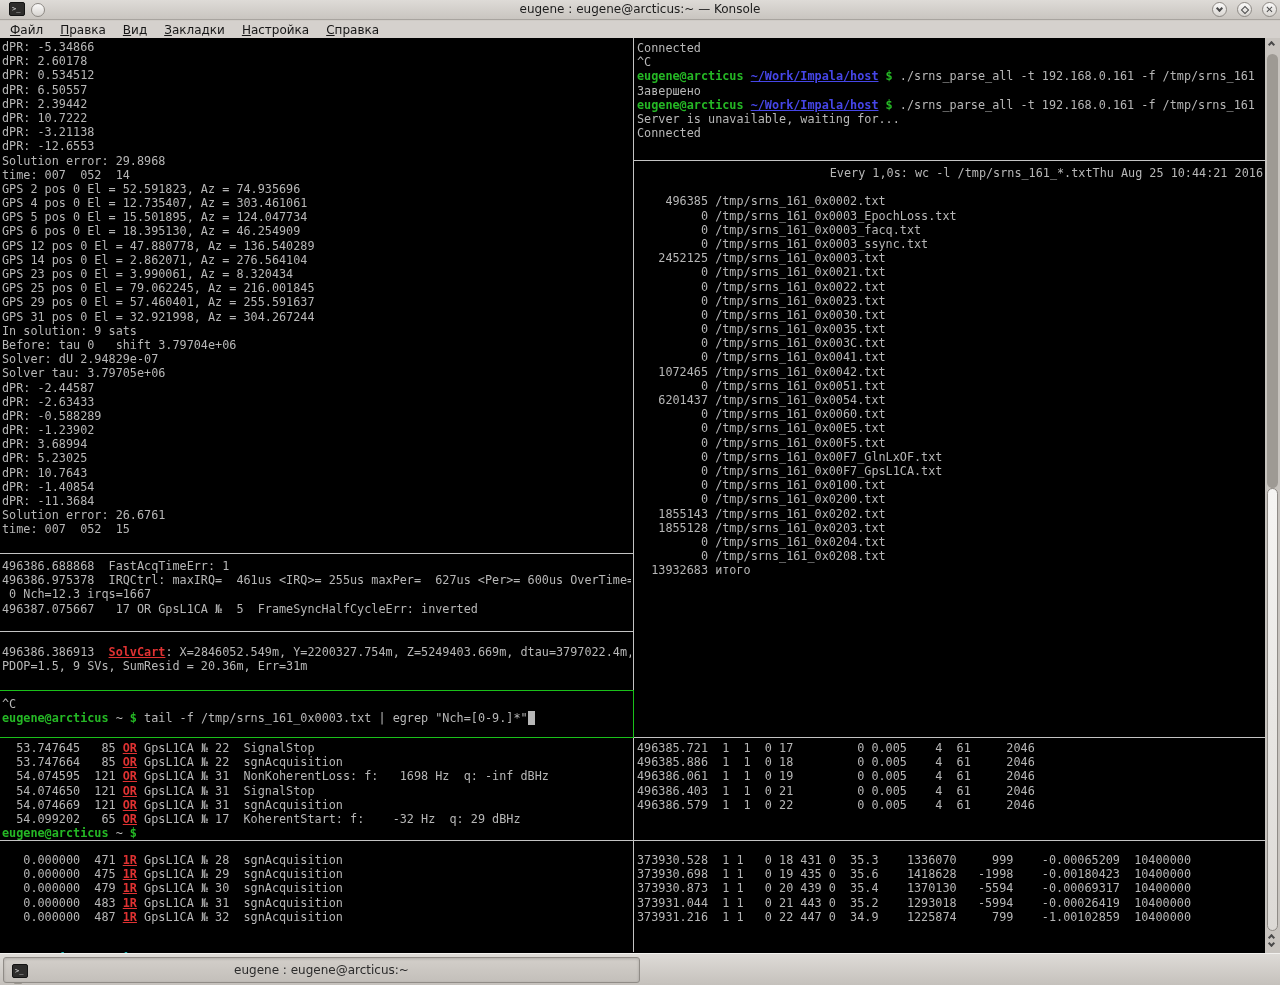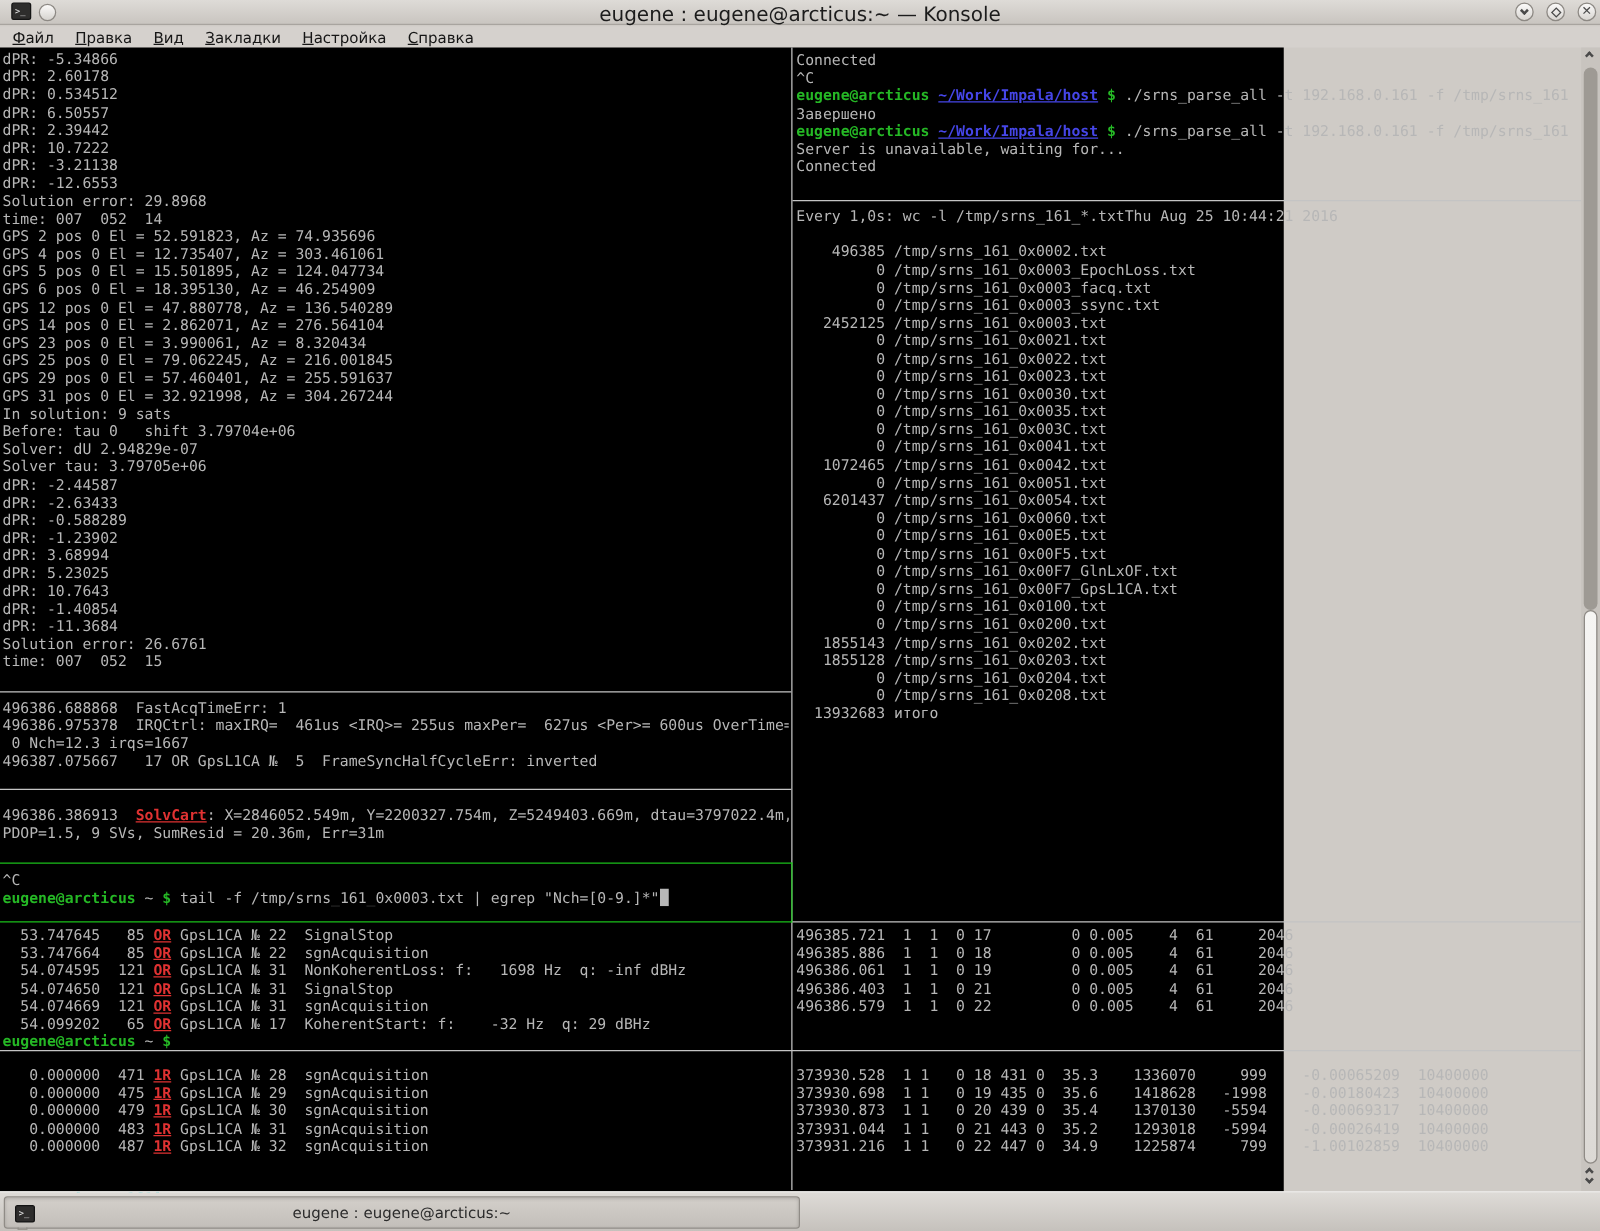--- a/index.html
+++ b/index.html
@@ -4,21 +4,21 @@
 <style>
   * { box-sizing: border-box; }
   body { margin: 0; background: #555; }
   .screen { position: relative; width: 1280px; height: 985px; overflow: hidden;
             background: #cfcbc6; font-family: "DejaVu Sans", sans-serif; }
 
   
   .titlebar { position: absolute; left: 0; top: 0; width: 1280px; height: 20px;
               background: linear-gradient(#dedbd7, #c9c5c0); border-bottom: 1px solid #a8a49f; }
   .win-title { position: absolute; left: 0; right: 0; top: 2px; text-align: center;
-               font-size: 16px; color: #1c1c1c; }
+               font-size: 12px; color: #1c1c1c; }
   .app-icon { position: absolute; left: 9px; top: 2px; width: 16px; height: 14px;
               background: #2e2d2c; border-radius: 2px; border: 1px solid #141414;
               color: #e8e8e8; font-family: "DejaVu Sans Mono", monospace; font-size: 7px;
               line-height: 12px; text-align: left; padding-left: 2px; }
   .pin-btn { position: absolute; left: 31px; top: 3px; width: 14px; height: 14px; border-radius: 50%;
              background: linear-gradient(#fbfaf9, #d6d3cf); border: 1px solid #8d8984; }
   .win-btn { position: absolute; top: 2px; width: 15px; height: 15px; border-radius: 50%;
              background: linear-gradient(#fbfaf9, #d8d5d1); border: 1px solid #8d8984;
              display: flex; align-items: center; justify-content: center; color: #4a4a4a; }
   .chev { width: 5px; height: 5px; border-left: 2px solid #4a4a4a; border-top: 2px solid #4a4a4a; }
@@ -26,35 +26,35 @@
   .chev-down { transform: rotate(225deg); margin-top: -2px; }
   .diamond { width: 6px; height: 6px; border: 1.5px solid #4a4a4a; transform: rotate(45deg); }
   .x-glyph { font-size: 10px; line-height: 10px; color: #4a4a4a; }
 
   .menubar { position: absolute; left: 0; top: 21px; width: 1280px; height: 17px;
              background: #d5d1cd; display: flex; align-items: center; gap: 17px;
              padding-left: 10px; font-size: 12px; color: #161616; }
   .menu-item u { text-decoration: underline; }
 
   
-  .terminal { position: absolute; left: 0; top: 38px; width: 1027px; height: 915px;
+  .terminal { position: absolute; left: 0; top: 38px; width: 1265px; height: 915px;
               background: #000; font-family: "DejaVu Sans Mono", monospace;
               font-size: 11.8px; color: #b7b7b7; }
   .pane { position: absolute; overflow: hidden; }
   .tline { height: 14.2px; line-height: 14.2px; white-space: pre; }
   .c-w { color: #b7b7b7; }
   .c-g { color: #25b825; font-weight: bold; }
   .c-b { color: #4646e8; font-weight: bold; text-decoration: underline; }
   .c-r { color: #e03232; font-weight: bold; text-decoration: underline; }
   .c-c { color: #1ab2b2; }
   .c-cur { background: #b7b7b7; color: #000; }
   .div-h { position: absolute; height: 1px; background: #c4c4c4; }
   .div-v { position: absolute; width: 1px; background: #c4c4c4; }
   .green { background: #1ac01a; }
-  .wheader { display: flex; justify-content: flex-start; height: 14.2px;
+  .wheader { display: flex; justify-content: flex-end; height: 14.2px;
              line-height: 14.2px; white-space: pre; }
   .wlines { position: absolute; left: 0; top: 28.4px; right: 0; }
   .statusrow { position: absolute; left: 2px; top: 898px; width: 1260px; height: 15px;
                display: flex; justify-content: space-between; line-height: 15px; white-space: pre; }
   .status-win { margin-left: 7px; }
   .status-host { margin-left: 7px; }
   .c-marker { color: #cf4d4d; font-weight: bold; }
 
   
   .scrollbar { position: absolute; left: 1265px; top: 38px; width: 15px; height: 915px;

